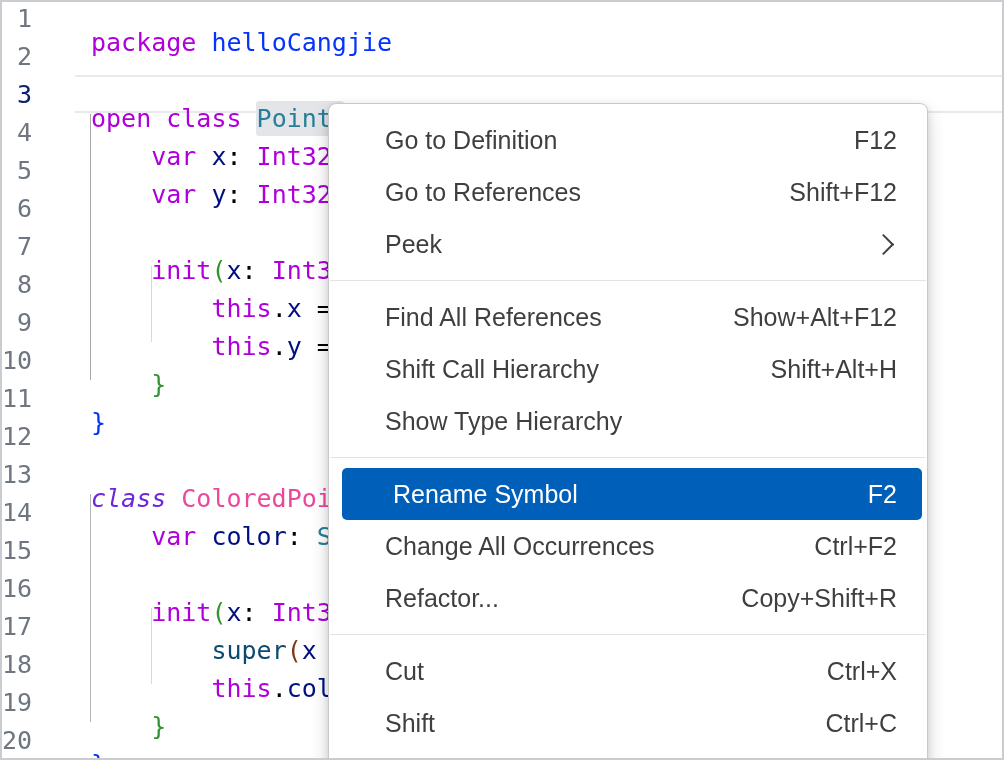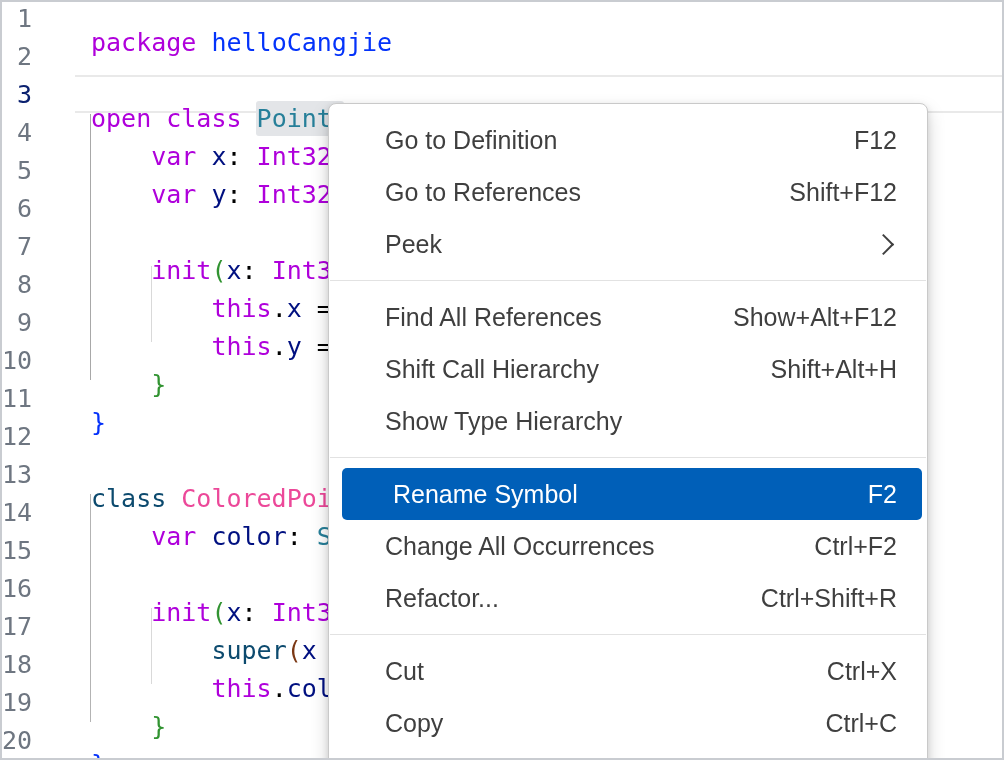--- a/index.html
+++ b/index.html
@@ -79,21 +79,21 @@
       <div class="code-row" style="top: 76px;"><span class="gutter-num active">3</span><span class="code-text"><span class="tok" style="color: rgb(175, 0, 219);">open class </span><span class="tok sel" style="color: rgb(38, 127, 153);">Point</span><span class="tok" style="color: rgb(0, 0, 0);"> </span><span class="tok" style="color: rgb(4, 49, 250);">{</span></span></div>
       <div class="code-row" style="top: 114px;"><span class="gutter-num">4</span><span class="code-text"><span class="tok" style="color: rgb(0, 0, 0);">    </span><span class="tok" style="color: rgb(175, 0, 219);">var </span><span class="tok" style="color: rgb(0, 16, 128);">x</span><span class="tok" style="color: rgb(0, 0, 0);">: </span><span class="tok" style="color: rgb(175, 0, 219);">Int32</span></span></div>
       <div class="code-row" style="top: 152px;"><span class="gutter-num">5</span><span class="code-text"><span class="tok" style="color: rgb(0, 0, 0);">    </span><span class="tok" style="color: rgb(175, 0, 219);">var </span><span class="tok" style="color: rgb(0, 16, 128);">y</span><span class="tok" style="color: rgb(0, 0, 0);">: </span><span class="tok" style="color: rgb(175, 0, 219);">Int32</span></span></div>
       <div class="code-row" style="top: 190px;"><span class="gutter-num">6</span><span class="code-text"></span></div>
       <div class="code-row" style="top: 228px;"><span class="gutter-num">7</span><span class="code-text"><span class="tok" style="color: rgb(0, 0, 0);">    </span><span class="tok" style="color: rgb(175, 0, 219);">init</span><span class="tok" style="color: rgb(49, 147, 49);">(</span><span class="tok" style="color: rgb(0, 16, 128);">x</span><span class="tok" style="color: rgb(0, 0, 0);">: </span><span class="tok" style="color: rgb(175, 0, 219);">Int3</span></span></div>
       <div class="code-row" style="top: 266px;"><span class="gutter-num">8</span><span class="code-text"><span class="tok" style="color: rgb(0, 0, 0);">        </span><span class="tok" style="color: rgb(175, 0, 219);">this</span><span class="tok" style="color: rgb(0, 0, 0);">.</span><span class="tok" style="color: rgb(0, 16, 128);">x</span><span class="tok" style="color: rgb(0, 0, 0);"> =</span></span></div>
       <div class="code-row" style="top: 304px;"><span class="gutter-num">9</span><span class="code-text"><span class="tok" style="color: rgb(0, 0, 0);">        </span><span class="tok" style="color: rgb(175, 0, 219);">this</span><span class="tok" style="color: rgb(0, 0, 0);">.</span><span class="tok" style="color: rgb(0, 16, 128);">y</span><span class="tok" style="color: rgb(0, 0, 0);"> =</span></span></div>
       <div class="code-row" style="top: 342px;"><span class="gutter-num">10</span><span class="code-text"><span class="tok" style="color: rgb(0, 0, 0);">    </span><span class="tok" style="color: rgb(49, 147, 49);">}</span></span></div>
       <div class="code-row" style="top: 380px;"><span class="gutter-num">11</span><span class="code-text"><span class="tok" style="color: rgb(4, 49, 250);">}</span></span></div>
       <div class="code-row" style="top: 418px;"><span class="gutter-num">12</span><span class="code-text"></span></div>
-      <div class="code-row" style="top: 456px;"><span class="gutter-num">13</span><span class="code-text"><span class="tok" style="color: #0c4a6e;">class </span><span class="tok" style="color: #ec4899;">ColoredPoi</span></span></div>
+      <div class="code-row" style="top: 456px;"><span class="gutter-num">13</span><span class="code-text"><span class="tok" style="color: #6d28d9; font-style: italic;">class </span><span class="tok" style="color: #ec4899;">ColoredPoi</span></span></div>
       <div class="code-row" style="top: 494px;"><span class="gutter-num">14</span><span class="code-text"><span class="tok" style="color: rgb(0, 0, 0);">    </span><span class="tok" style="color: rgb(175, 0, 219);">var </span><span class="tok" style="color: rgb(0, 16, 128);">color</span><span class="tok" style="color: rgb(0, 0, 0);">: </span><span class="tok" style="color: rgb(38, 127, 153);">S</span></span></div>
       <div class="code-row" style="top: 532px;"><span class="gutter-num">15</span><span class="code-text"></span></div>
       <div class="code-row" style="top: 570px;"><span class="gutter-num">16</span><span class="code-text"><span class="tok" style="color: rgb(0, 0, 0);">    </span><span class="tok" style="color: rgb(175, 0, 219);">init</span><span class="tok" style="color: rgb(49, 147, 49);">(</span><span class="tok" style="color: rgb(0, 16, 128);">x</span><span class="tok" style="color: rgb(0, 0, 0);">: </span><span class="tok" style="color: rgb(175, 0, 219);">Int3</span></span></div>
       <div class="code-row" style="top: 608px;"><span class="gutter-num">17</span><span class="code-text"><span class="tok" style="color: rgb(0, 0, 0);">        </span><span class="tok" style="color: #0c4a6e;">super</span><span class="tok" style="color: rgb(123, 56, 20);">(</span><span class="tok" style="color: rgb(0, 16, 128);">x</span></span></div>
       <div class="code-row" style="top: 646px;"><span class="gutter-num">18</span><span class="code-text"><span class="tok" style="color: rgb(0, 0, 0);">        </span><span class="tok" style="color: rgb(175, 0, 219);">this</span><span class="tok" style="color: rgb(0, 0, 0);">.</span><span class="tok" style="color: rgb(0, 16, 128);">col</span></span></div>
       <div class="code-row" style="top: 684px;"><span class="gutter-num">19</span><span class="code-text"><span class="tok" style="color: rgb(0, 0, 0);">    </span><span class="tok" style="color: rgb(49, 147, 49);">}</span></span></div>
       <div class="code-row" style="top: 722px;"><span class="gutter-num">20</span><span class="code-text"><span class="tok" style="color: rgb(4, 49, 250);">}</span></span></div>
     </div>
 </div>
 
@@ -132,29 +132,29 @@
     <li class="mi selected" style="background: rgb(0, 95, 184); color: rgb(255, 255, 255);">
       <span class="mi-label">Rename Symbol</span>
       <span class="mi-key">F2</span>
     </li>
     <li class="mi">
       <span class="mi-label">Change All Occurrences</span>
       <span class="mi-key">Ctrl+F2</span>
     </li>
     <li class="mi">
       <span class="mi-label">Refactor...</span>
-      <span class="mi-key">Ctrl+Shift+R</span>
+      <span class="mi-key">Copy+Shift+R</span>
     </li>
   </ul>
   <div class="menu-separator"></div>
   <ul class="menu-group">
     <li class="mi">
       <span class="mi-label">Cut</span>
       <span class="mi-key">Ctrl+X</span>
     </li>
     <li class="mi">
-      <span class="mi-label">Copy</span>
+      <span class="mi-label">Shift</span>
       <span class="mi-key">Ctrl+C</span>
     </li>
   </ul>
 </div>
 
 <div id="window-frame"></div>
 
 </body></html>

